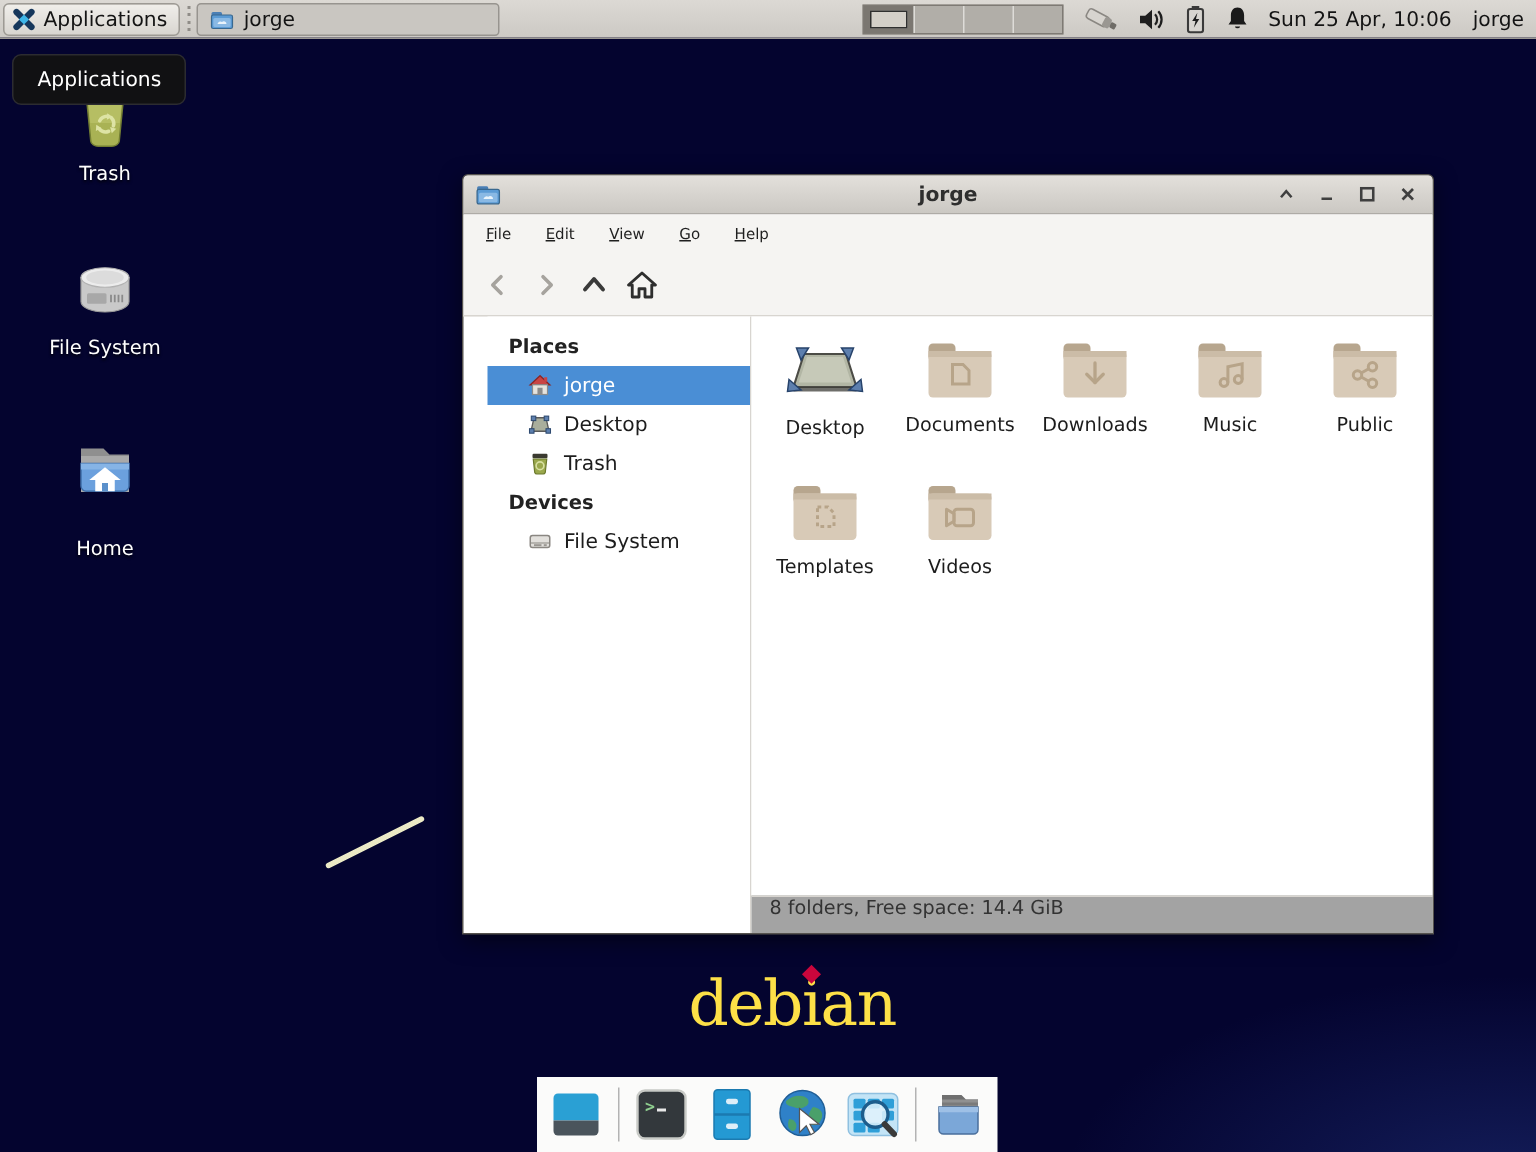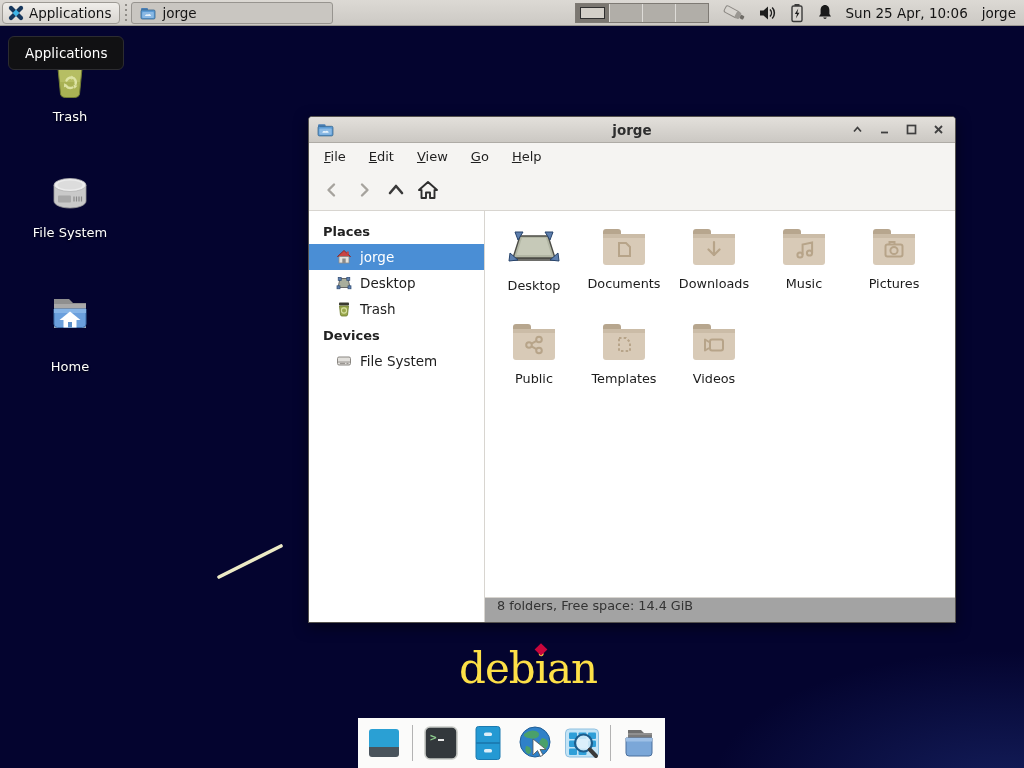--- a/index.html
+++ b/index.html
@@ -110,41 +110,41 @@
   .titlebar .title {
     position:absolute; left:0; right:0; text-align:center;
     font-weight:bold; font-size:13.5px; color:#2e2e2e;
   }
   .tb-buttons { margin-left:auto; display:flex; gap:10px; z-index:2; }
   .tb-btn { width:17px; height:17px; display:flex; align-items:center; justify-content:center; }
 
   .menubar {
     height:27px; flex:none; background:#f5f4f2;
     display:flex; align-items:center; gap:23px; padding-left:15px;
-    font-size:13px; color:#1f1f1f;
+    font-size:10px; color:#1f1f1f;
   }
   .menu-item { display:inline-block; }
   .menu-item::first-letter { text-decoration:underline; }
 
   .toolbar {
     height:41px; flex:none; background:#f5f4f2; border-bottom:1px solid #d8d5d0;
     display:flex; align-items:center; padding:0 9px; gap:4px;
   }
   .tool-btn { width:28px; height:28px; display:flex; align-items:center; justify-content:center; flex:none; }
   .pathbar {
     flex:1; height:30px; margin-left:6px;
     background:#fff; border:1px solid #bfbcb7; border-radius:4px;
     display:flex; align-items:center; padding:0 8px; gap:7px;
   }
   .pathbar .path-text { flex:1; font-size:13.5px; color:#141414; }
 
   .fm-body { flex:1; display:flex; min-height:0; }
   .sidebar {
     width:176px; flex:none; background:#fff; border-right:1px solid #d8d5d0;
-    padding-top:7px; font-size:13.5px; color:#1d1d1d;
+    padding-top:7px; font-size:13.5px; color:#1d1d1d;margin-left:16px;
   }
   .side-header { font-weight:bold; font-size:13px; color:#222; padding:6px 12px 5px 14px; }
   .side-item { height:26px; display:flex; align-items:center; gap:8px; padding-left:27px; }
   .side-item.sel { background:#4a8ed5; color:#fff; }
   .side-item svg { flex:none; }
 
   .fm-right { flex:1; display:flex; flex-direction:column; min-width:0; }
   .files {
     flex:1; background:#fff; overflow:hidden;
     display:grid; grid-template-columns:repeat(5,90px); grid-auto-rows:95px;
@@ -449,33 +449,20 @@
             <rect x="3" y="9" width="42" height="4" fill="#cbbca7"></rect>
             <g stroke="#b7a489" stroke-width="2" fill="none">
               <circle cx="20" cy="30" r="2.6"></circle>
               <circle cx="29.5" cy="28" r="2.6"></circle>
               <path d="M22.6,30 v-10.5 l9.5,-2 v10.5"></path>
             </g>
           </svg>
           <span class="flabel">Music</span>
         </div>
 
-        <div class="file-item">
-          <svg width="48" height="46" viewBox="0 0 48 46">
-            <rect x="3" y="4" width="18" height="12" rx="3" fill="#b7a68e"></rect>
-            <rect x="3" y="9" width="42" height="31" rx="3" fill="#d8cab7"></rect>
-            <rect x="3" y="9" width="42" height="4" fill="#cbbca7"></rect>
-            <g stroke="#b7a489" stroke-width="2" fill="none">
-              <rect x="15.5" y="19.5" width="17" height="12" rx="2"></rect>
-              <circle cx="24" cy="25.5" r="3.6"></circle>
-              <path d="M19.5,19.5 v-2.5 h5 v2.5"></path>
-            </g>
-          </svg>
-          <span class="flabel">Pictures</span>
-        </div>
 
         <div class="file-item">
           <svg width="48" height="46" viewBox="0 0 48 46">
             <rect x="3" y="4" width="18" height="12" rx="3" fill="#b7a68e"></rect>
             <rect x="3" y="9" width="42" height="31" rx="3" fill="#d8cab7"></rect>
             <rect x="3" y="9" width="42" height="4" fill="#cbbca7"></rect>
             <g stroke="#b7a489" stroke-width="2" fill="none">
               <circle cx="19" cy="25" r="2.8"></circle>
               <circle cx="29" cy="19.5" r="2.8"></circle>
               <circle cx="29" cy="30.5" r="2.8"></circle>

